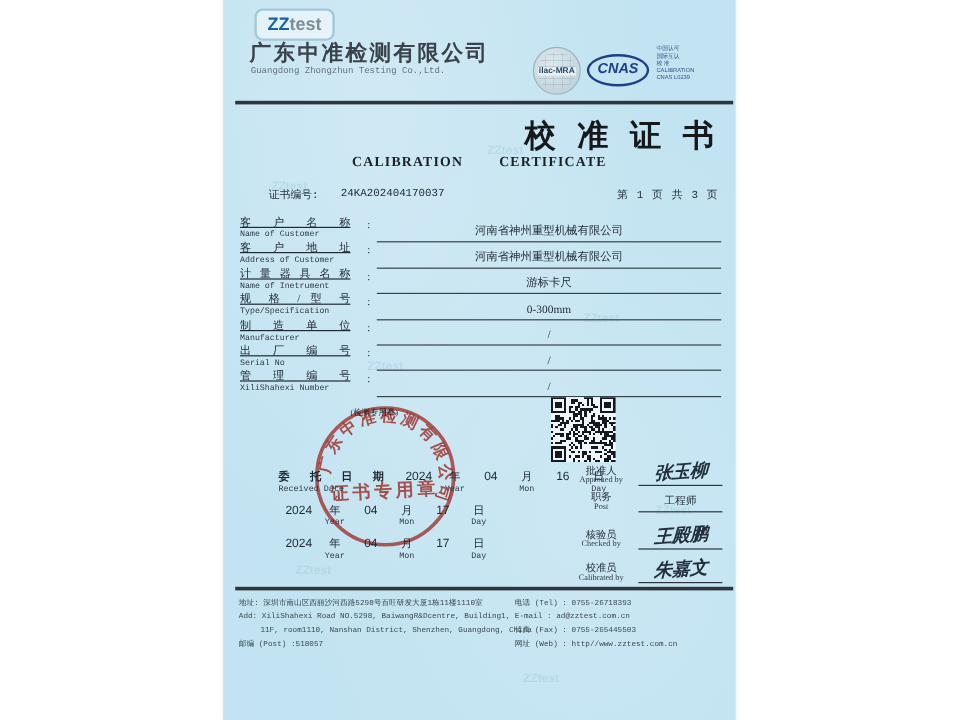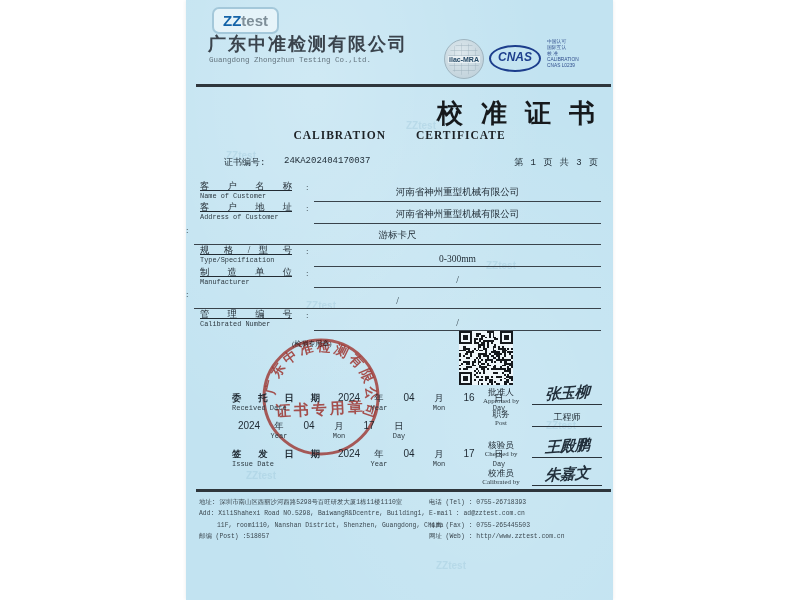--- a/index.html
+++ b/index.html
@@ -170,47 +170,55 @@
       </div>
       <div class="frow">
         <div class="flab">
           <span class="flab-cn">客 户 地 址</span>
           <span class="flab-en">Address of Customer</span>
         </div>
         <div class="fcolon">:</div>
         <div class="fval">河南省神州重型机械有限公司</div>
       </div>
       <div class="frow">
+        <div class="flab">
+          <span class="flab-cn">计量器具名称</span>
+          <span class="flab-en">Name of Inetrument</span>
+        </div>
         <div class="fcolon">:</div>
         <div class="fval">游标卡尺</div>
       </div>
       <div class="frow">
         <div class="flab">
           <span class="flab-cn">规 格 / 型 号</span>
           <span class="flab-en">Type/Specification</span>
         </div>
         <div class="fcolon">:</div>
         <div class="fval">0-300mm</div>
       </div>
       <div class="frow">
         <div class="flab">
           <span class="flab-cn">制 造 单 位</span>
           <span class="flab-en">Manufacturer</span>
         </div>
         <div class="fcolon">:</div>
         <div class="fval">/</div>
       </div>
       <div class="frow">
+        <div class="flab">
+          <span class="flab-cn">出 厂 编 号</span>
+          <span class="flab-en">Serial No</span>
+        </div>
         <div class="fcolon">:</div>
         <div class="fval">/</div>
       </div>
       <div class="frow">
         <div class="flab">
           <span class="flab-cn">管 理 编 号</span>
-          <span class="flab-en">Calibrated Number</span>
+          <span class="flab-en">XiliShahexi Number</span>
         </div>
         <div class="fcolon">:</div>
         <div class="fval">/</div>
       </div>
     </div>
 
     <div class="stamp-note">(检测专用章)</div>
 
     <svg class="stamp" viewBox="0 0 126 126">
       <defs>
@@ -559,24 +567,20 @@
           <span class="cn">月</span>
           <span class="den">Mon</span>
         </div>
         <div class="dcell dnum">17</div>
         <div class="dcell dunit">
           <span class="cn">日</span>
           <span class="den">Day</span>
         </div>
       </div>
       <div class="drow">
-        <div class="dcell dlab">
-          <span class="dlab-cn">签 发 日 期</span>
-          <span class="den">Issue Date</span>
-        </div>
         <div class="dcell dnum">2024</div>
         <div class="dcell dunit">
           <span class="cn">年</span>
           <span class="den">Year</span>
         </div>
         <div class="dcell dnum">04</div>
         <div class="dcell dunit">
           <span class="cn">月</span>
           <span class="den">Mon</span>
         </div>

